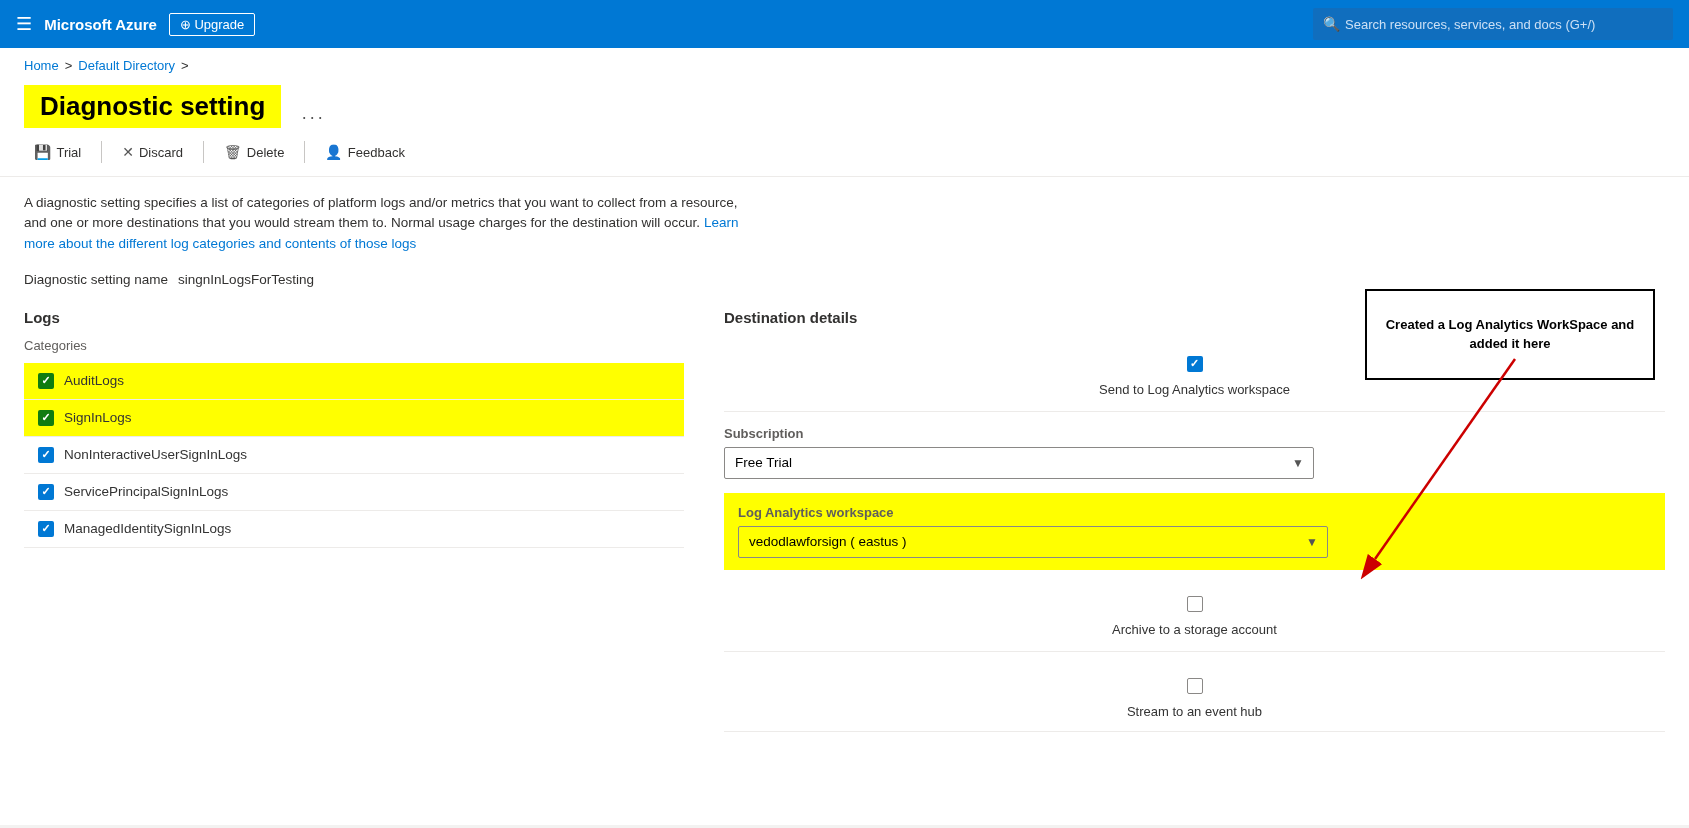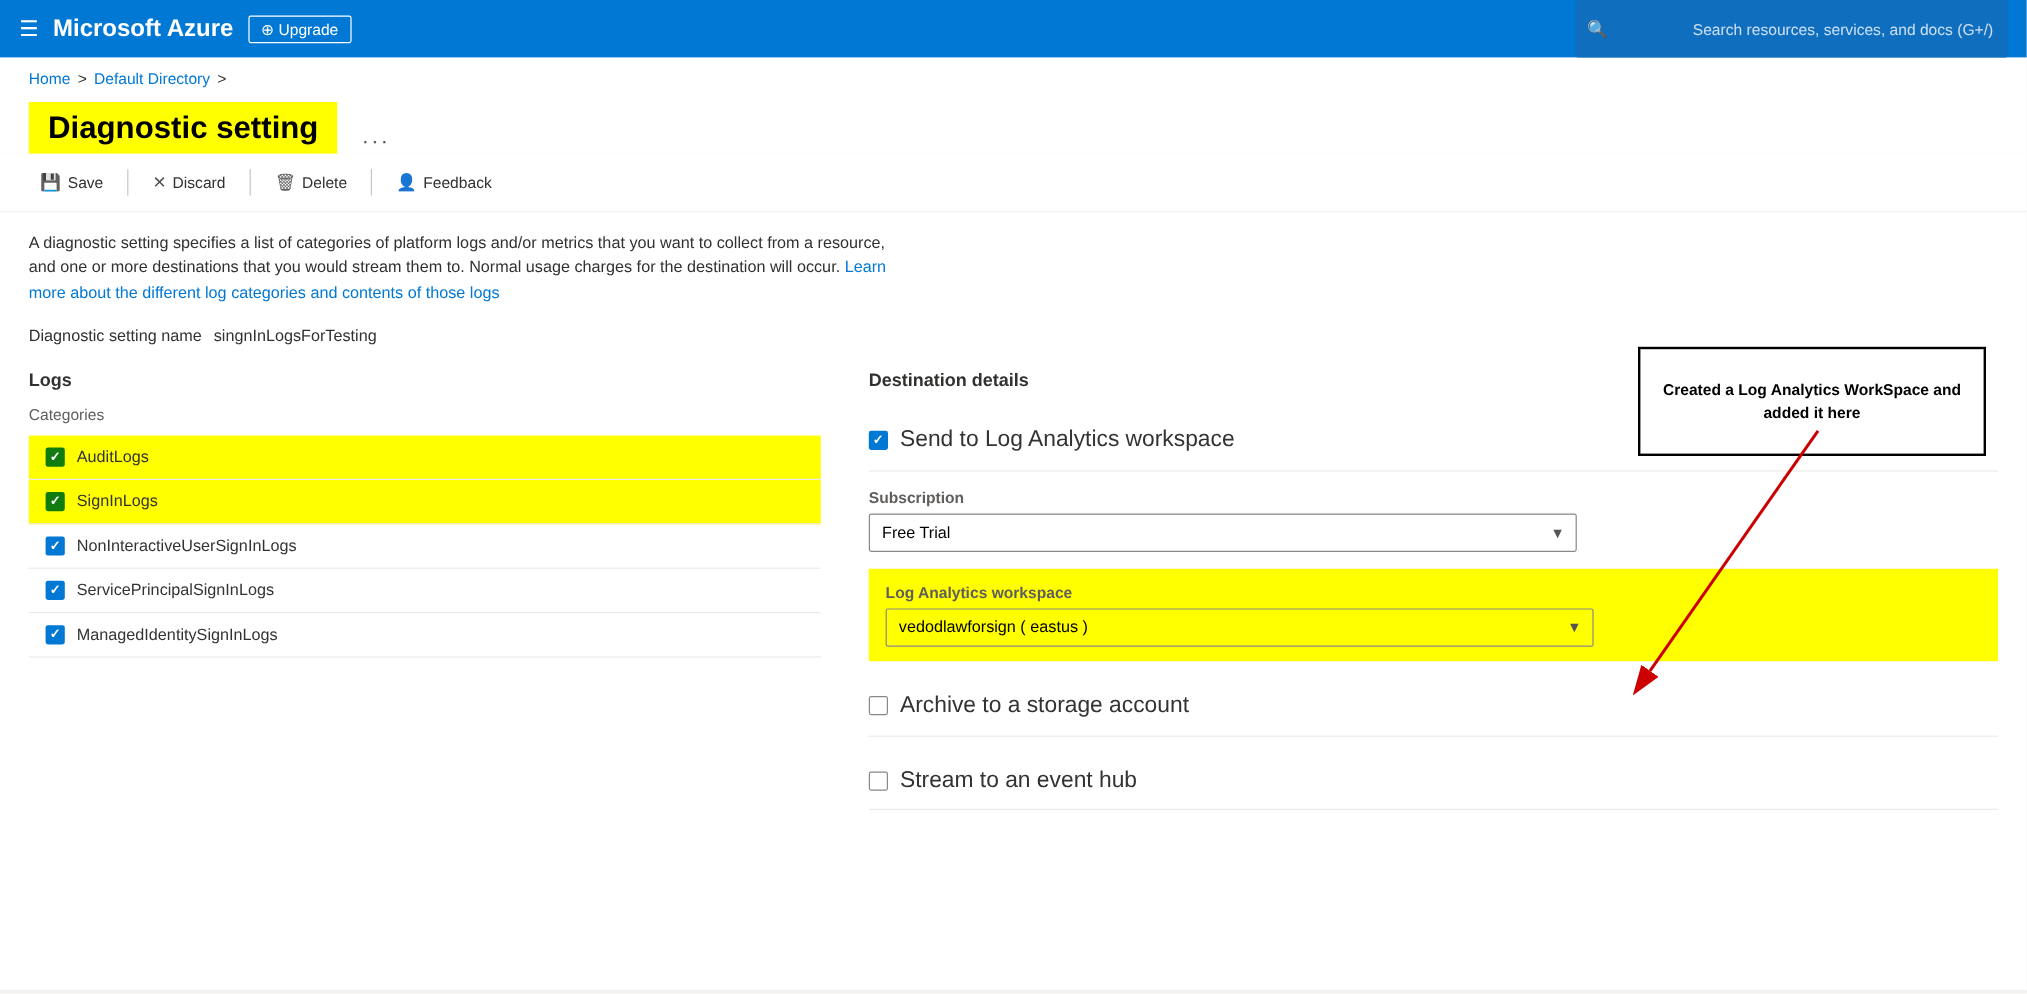--- a/index.html
+++ b/index.html
@@ -8,45 +8,44 @@
     
     .top-nav {
       background: #0078d4;
       display: flex;
       align-items: center;
       padding: 0 16px;
       height: 48px;
       gap: 12px;
     }
     .hamburger { color: #fff; font-size: 18px; cursor: pointer; }
-    .azure-logo { color: #fff; font-weight: 700; font-size: 20px; }
+    .azure-logo { color: #fff; font-weight: 700; font-size: 15px; }
     .upgrade-btn {
       border: 1.5px solid #fff;
       color: #fff;
       background: transparent;
       border-radius: 2px;
       padding: 3px 10px;
       font-size: 13px;
       cursor: pointer;
       display: flex; align-items: center; gap: 4px;
     }
     .search-wrapper {
       position: relative;
       margin-left: auto;
     }
     .search-wrapper input {
       background: #106ebe;
       border: none;
       color: #dce6f0;
       width: 360px;
-      height: 48px;
+      height: 32px;
       padding: 0 12px 0 32px;
       font-size: 13px;
       border-radius: 2px;
-      text-align: right;
     }
     .search-wrapper input::placeholder { color: #cce0f5; }
     .search-icon-nav {
       position: absolute;
       left: 10px;
       top: 50%;
       transform: translateY(-50%);
       color: #cce0f5;
       font-size: 14px;
     }
@@ -208,21 +207,22 @@
       margin-bottom: 18px;
       color: #323130;
     }
 
     .dest-row {
       display: flex;
       align-items: center;
       gap: 10px;
       padding: 12px 0;
       border-bottom: 1px solid #edebe9;
-      font-size: 19px;
+      font-size: 13px;
+      flex-direction: column;
     }
 
     .field-group {
       margin-bottom: 4px;
     }
     .field-label {
       font-size: 13px;
       color: #605e5c;
       margin-bottom: 6px;
       font-weight: 700;
@@ -302,21 +302,21 @@
 <div class="page-header">
   <div class="page-title-row">
     <span class="page-title">Diagnostic setting</span>
     <button class="ellipsis-btn">···</button>
   </div>
 </div>
 
 <div class="toolbar">
   <button class="toolbar-btn">
     <span class="btn-icon">💾</span>
-    <span>Save</span>
+    <span>Trial</span>
   </button>
   <div class="toolbar-sep"></div>
   <button class="toolbar-btn">
     <span class="btn-icon">✕</span>
     <span>Discard</span>
   </button>
   <div class="toolbar-sep"></div>
   <button class="toolbar-btn">
     <span class="btn-icon">🗑</span>
     <span>Delete</span>

